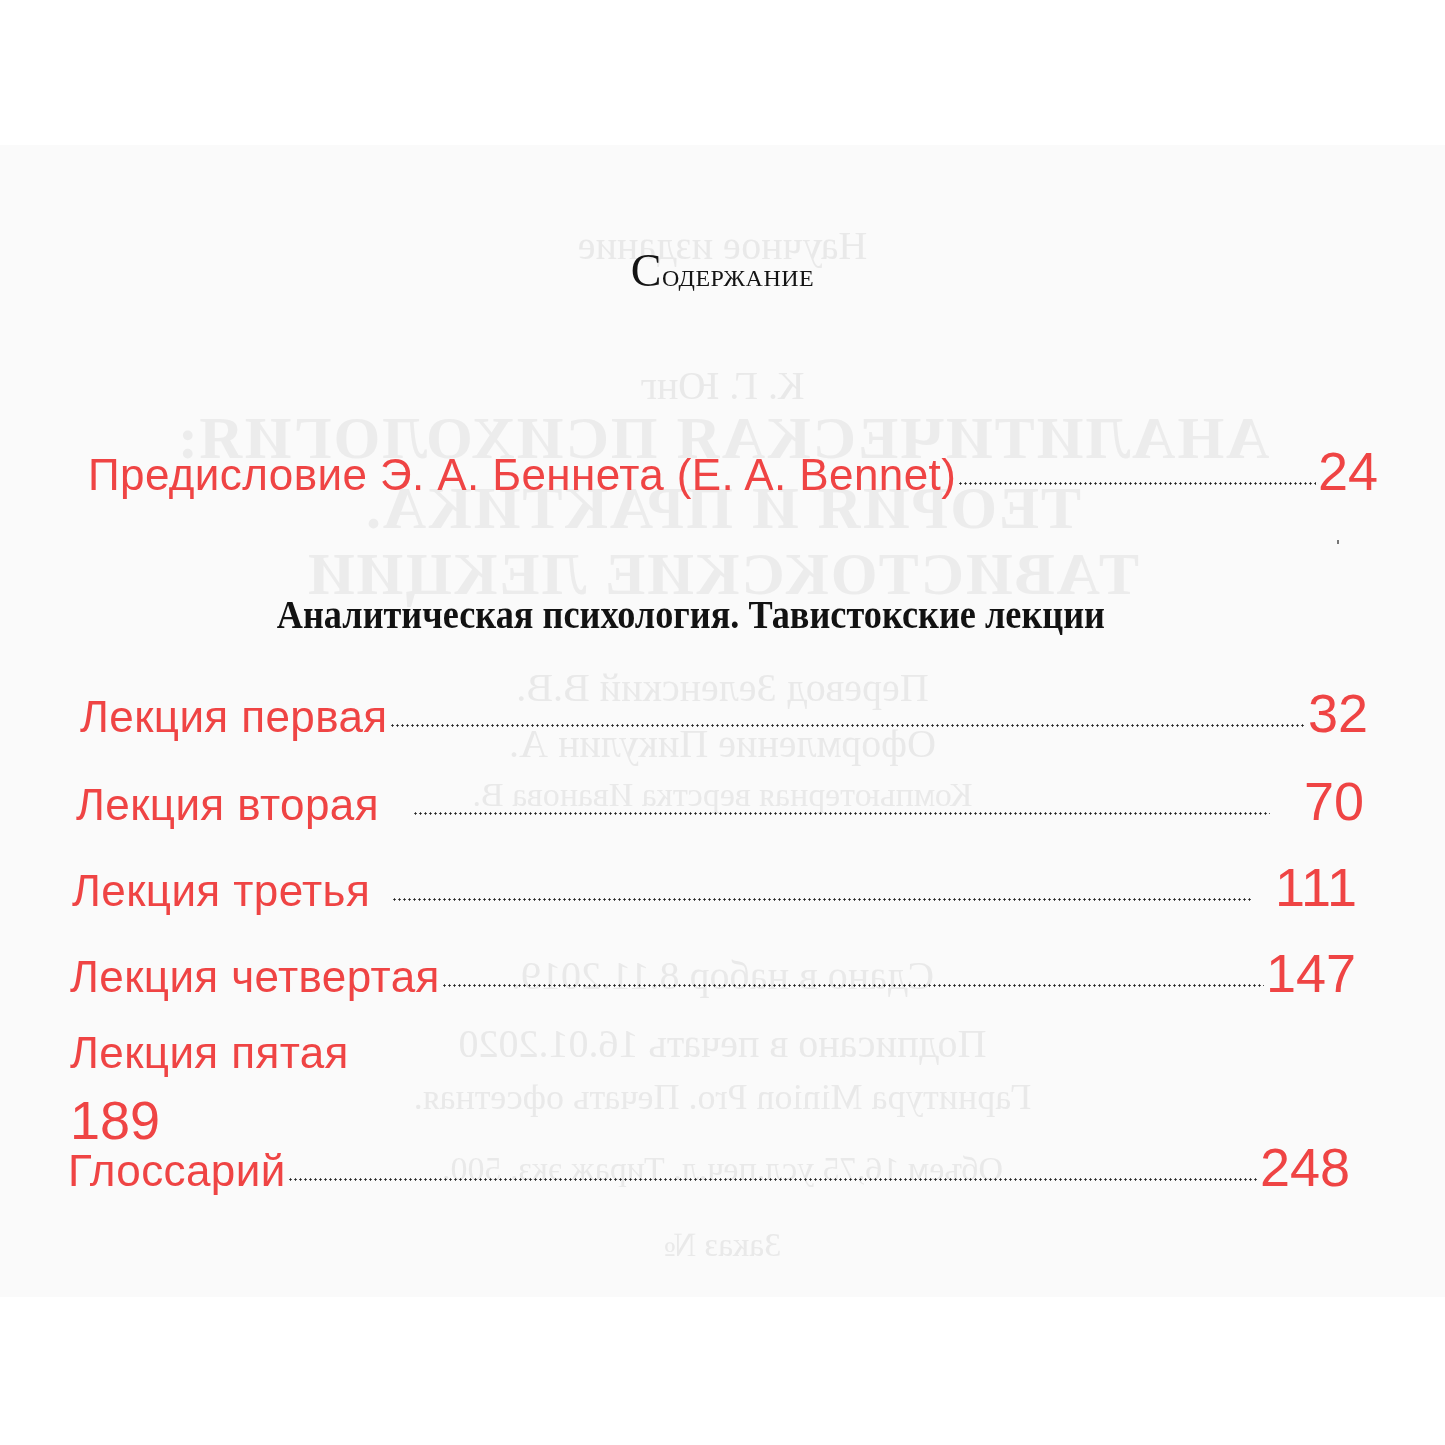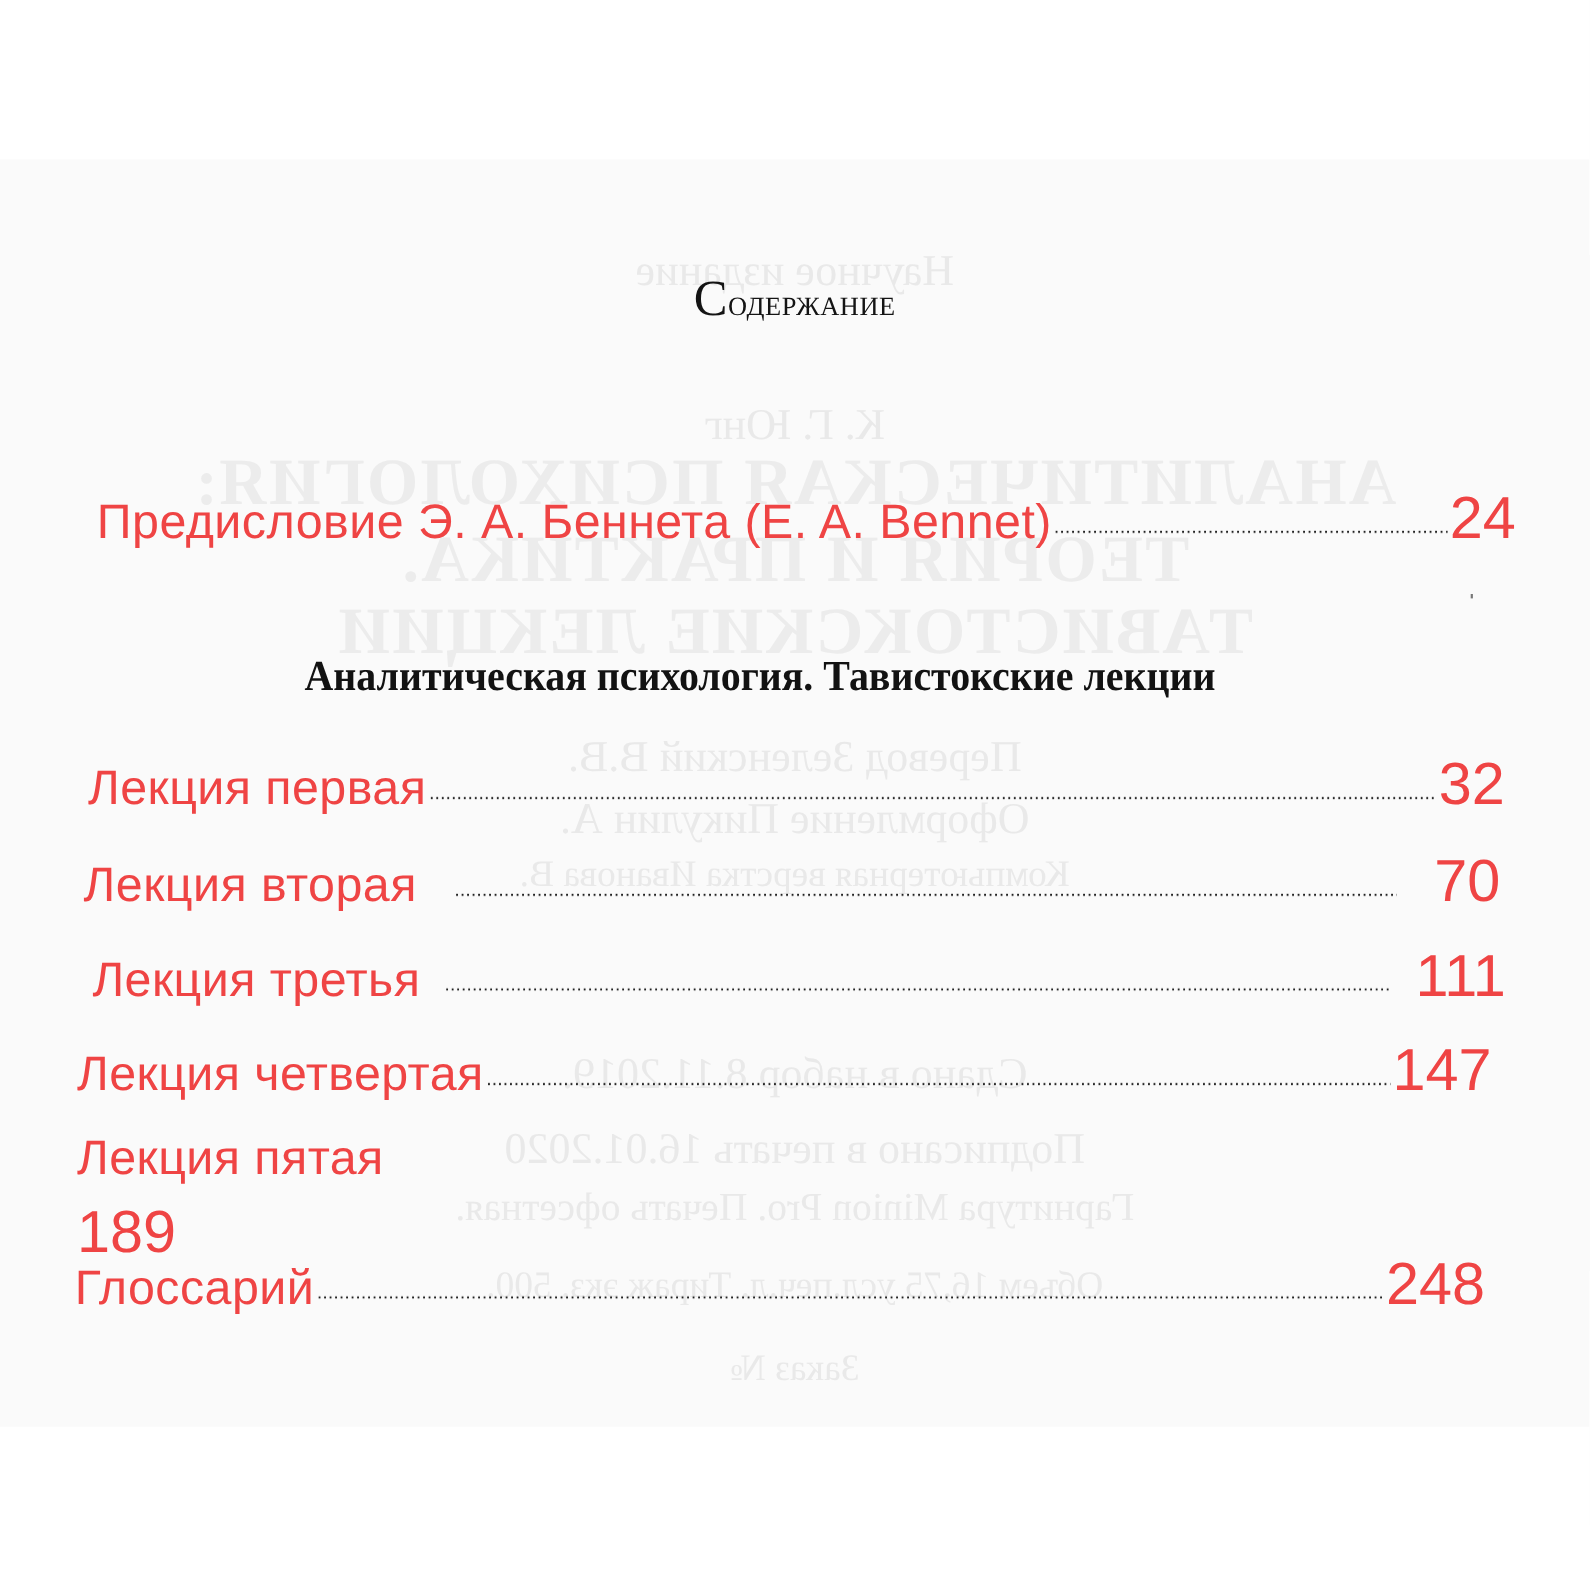--- a/index.html
+++ b/index.html
@@ -148,21 +148,21 @@
     <span class="leader"></span>
     <span class="page-num">32</span>
   </div>
 
   <div class="toc-entry" style="left:76px; top:770px; width:1288px;gap:32px;">
     <span class="label">Лекция вторая</span>
     <span class="leader"></span>
     <span class="page-num">70</span>
   </div>
 
-  <div class="toc-entry" style="left:84px; top:856px; width:1285px;gap:20px;">
+  <div class="toc-entry" style="left:72px; top:856px; width:1285px;gap:20px;">
     <span class="label">Лекция третья</span>
     <span class="leader"></span>
     <span class="page-num">111</span>
   </div>
 
   <div class="toc-entry" style="left:70px; top:942px; width:1286px;">
     <span class="label">Лекция четвертая</span>
     <span class="leader"></span>
     <span class="page-num">147</span>
   </div>

